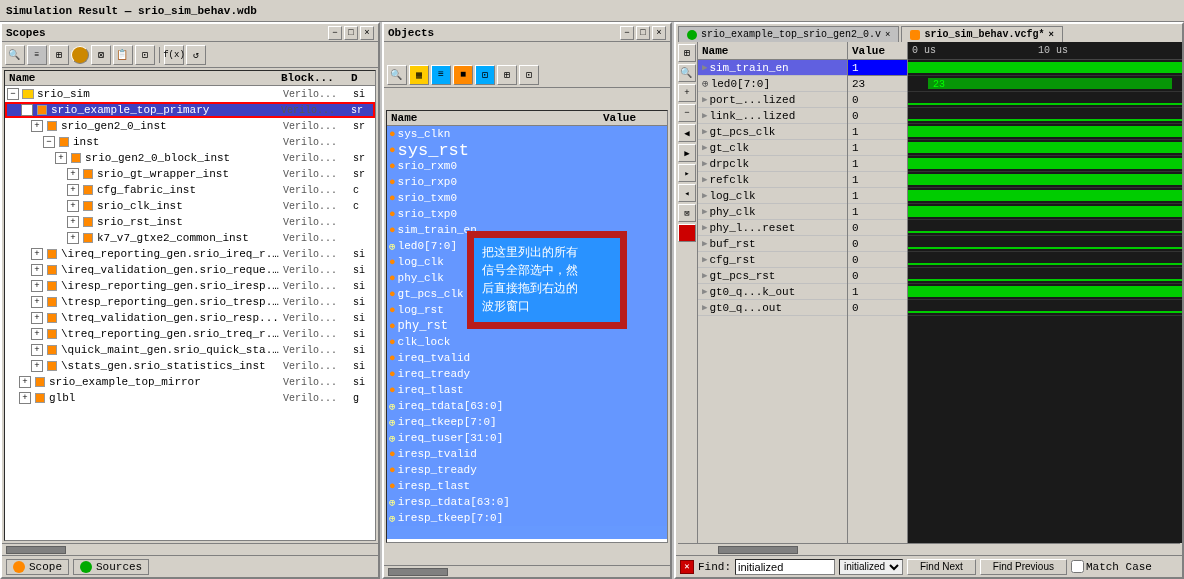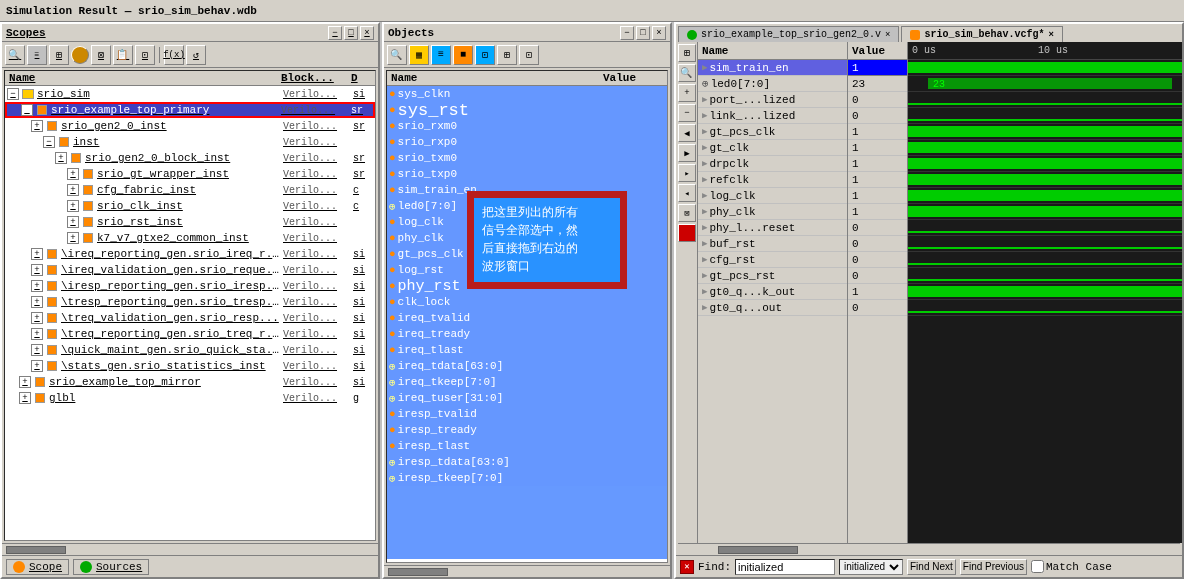--- a/index.html
+++ b/index.html
@@ -102,21 +102,20 @@
       width: 1px;
       height: 16px;
       background: #808080;
       margin: 0 2px;
     }
 
     
     .scopes-panel {
       width: 380px;
       min-width: 380px;
-      text-decoration: underline;
     }
 
     
     .tree-area {
       flex: 1;
       overflow: hidden;
       background: #ffffff;
       border: 1px inset #808080;
       margin: 2px;
     }
@@ -178,20 +177,21 @@
       width: 10px;
       height: 10px;
       background: #ff8800;
       border: 1px solid #999;
     }
 
     
     .objects-panel {
       width: 290px;
       min-width: 290px;
+      gap: 20px;
     }
 
     
     .waveform-panel {
       flex: 1;
       display: flex;
     }
 
     
     .tab-bar {
@@ -362,21 +362,21 @@
       border: 1px inset #808080;
       font-size: 11px;
       padding: 0 2px;
     }
     .find-select {
       height: 16px;
       font-size: 10px;
       border: 1px inset #808080;
     }
     .find-btn {
-      padding: 1px 2px;
+      padding: 1px 12px;
       height: 16px;
       border: 1px solid;
       border-color: #ffffff #808080 #808080 #ffffff;
       background: #d4d0c8;
       font-size: 10px;
       cursor: pointer;
     }
 
     
     .annotation-box {
@@ -730,21 +730,21 @@
           <div class="tree-row" style="background: rgba(100, 150, 255, 0.5); color: white; height: 16px;">
             <span style="color:#ff8800;margin-right:2px;">●</span>
             <span style="font-size:11px;">gt_pcs_clk</span>
           </div>
           <div class="tree-row" style="background: rgba(100, 150, 255, 0.5); color: white; height: 16px;">
             <span style="color:#ff8800;margin-right:2px;">●</span>
             <span style="font-size:11px;">log_rst</span>
           </div>
           <div class="tree-row" style="background: rgba(100, 150, 255, 0.5); color: white; height: 16px;">
             <span style="color:#ff8800;margin-right:2px;">●</span>
-            <span style="font-size:15px;">phy_rst</span>
+            <span style="font-size:12px;">phy_rst</span>
           </div>
           <div class="tree-row" style="background: rgba(100, 150, 255, 0.5); color: white; height: 16px;">
             <span style="color:#ff8800;margin-right:2px;">●</span>
             <span style="font-size:11px;">clk_lock</span>
           </div>
           <div class="tree-row" style="background: rgba(100, 150, 255, 0.5); color: white; height: 16px;">
             <span style="color:#ff8800;margin-right:2px;">●</span>
             <span style="font-size:11px;">ireq_tvalid</span>
           </div>
           <div class="tree-row" style="background: rgba(100, 150, 255, 0.5); color: white; height: 16px;">

